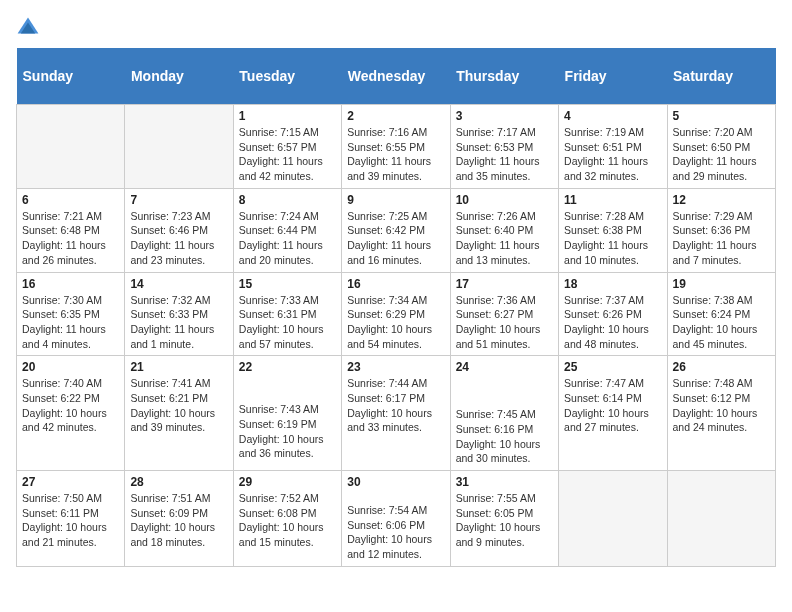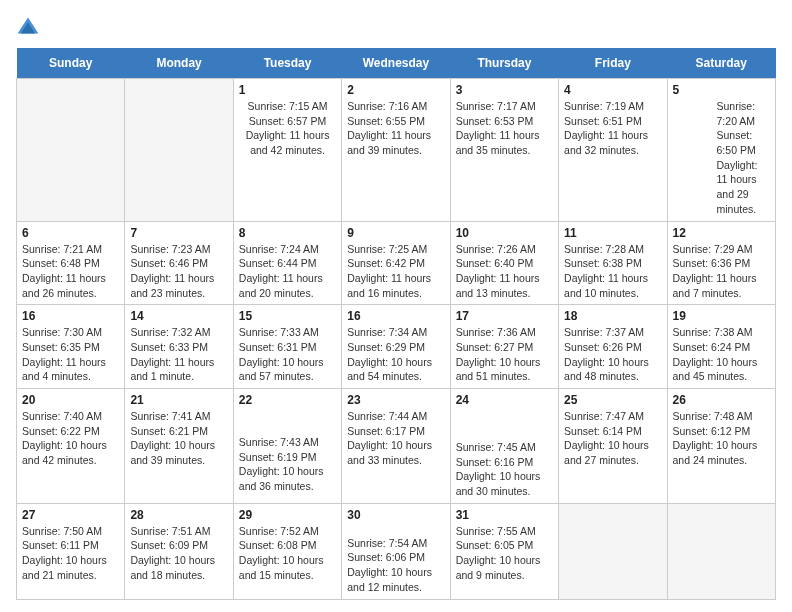--- a/index.html
+++ b/index.html
@@ -38,23 +38,23 @@
       color: #555;
     }
     table {
       width: 100%;
       border-collapse: collapse;
       font-size: 11px;
     }
     th {
       background-color: #3a7bbf;
       color: white;
-      text-align: center;
-      padding: 8px 6px;
-      font-size: 12px;
+      text-align: left;
+      padding: 20px 6px;
+      font-size: 14px;
       font-weight: bold;
     }
     td {
       border: 1px solid #ccc;
       vertical-align: top;
       padding: 4px 5px;
       height: 80px;
       width: calc(100% / 7);
       color: #333;
     }
@@ -104,21 +104,21 @@
         <th>Friday</th>
         <th>Saturday</th>
       </tr>
   </thead>
   <tbody id="calendar-body">
   <tr>
         <td class="empty"></td>
         <td class="empty"></td>
         <td>
           <div class="day-num">1</div>
-          <div class="day-info" style="white-space: pre-line; text-align: center;">Sunrise: 7:15 AM
+          <div class="day-info" style="white-space: pre-line;">Sunrise: 7:15 AM
 Sunset: 6:57 PM
 Daylight: 11 hours and 42 minutes.</div>
         </td>
         <td>
           <div class="day-num">2</div>
           <div class="day-info" style="white-space: pre-line;">Sunrise: 7:16 AM
 Sunset: 6:55 PM
 Daylight: 11 hours and 39 minutes.</div>
         </td>
         <td>
@@ -128,21 +128,21 @@
 Daylight: 11 hours and 35 minutes.</div>
         </td>
         <td>
           <div class="day-num">4</div>
           <div class="day-info" style="white-space: pre-line;">Sunrise: 7:19 AM
 Sunset: 6:51 PM
 Daylight: 11 hours and 32 minutes.</div>
         </td>
         <td>
           <div class="day-num">5</div>
-          <div class="day-info" style="white-space: pre-line; margin-left: 44px;">Sunrise: 7:20 AM
+          <div class="day-info" style="white-space: pre-line;">Sunrise: 7:20 AM
 Sunset: 6:50 PM
 Daylight: 11 hours and 29 minutes.</div>
         </td>
       </tr>
       <tr>
         <td>
           <div class="day-num">6</div>
           <div class="day-info" style="white-space: pre-line;">Sunrise: 7:21 AM
 Sunset: 6:48 PM
 Daylight: 11 hours and 26 minutes.</div>

